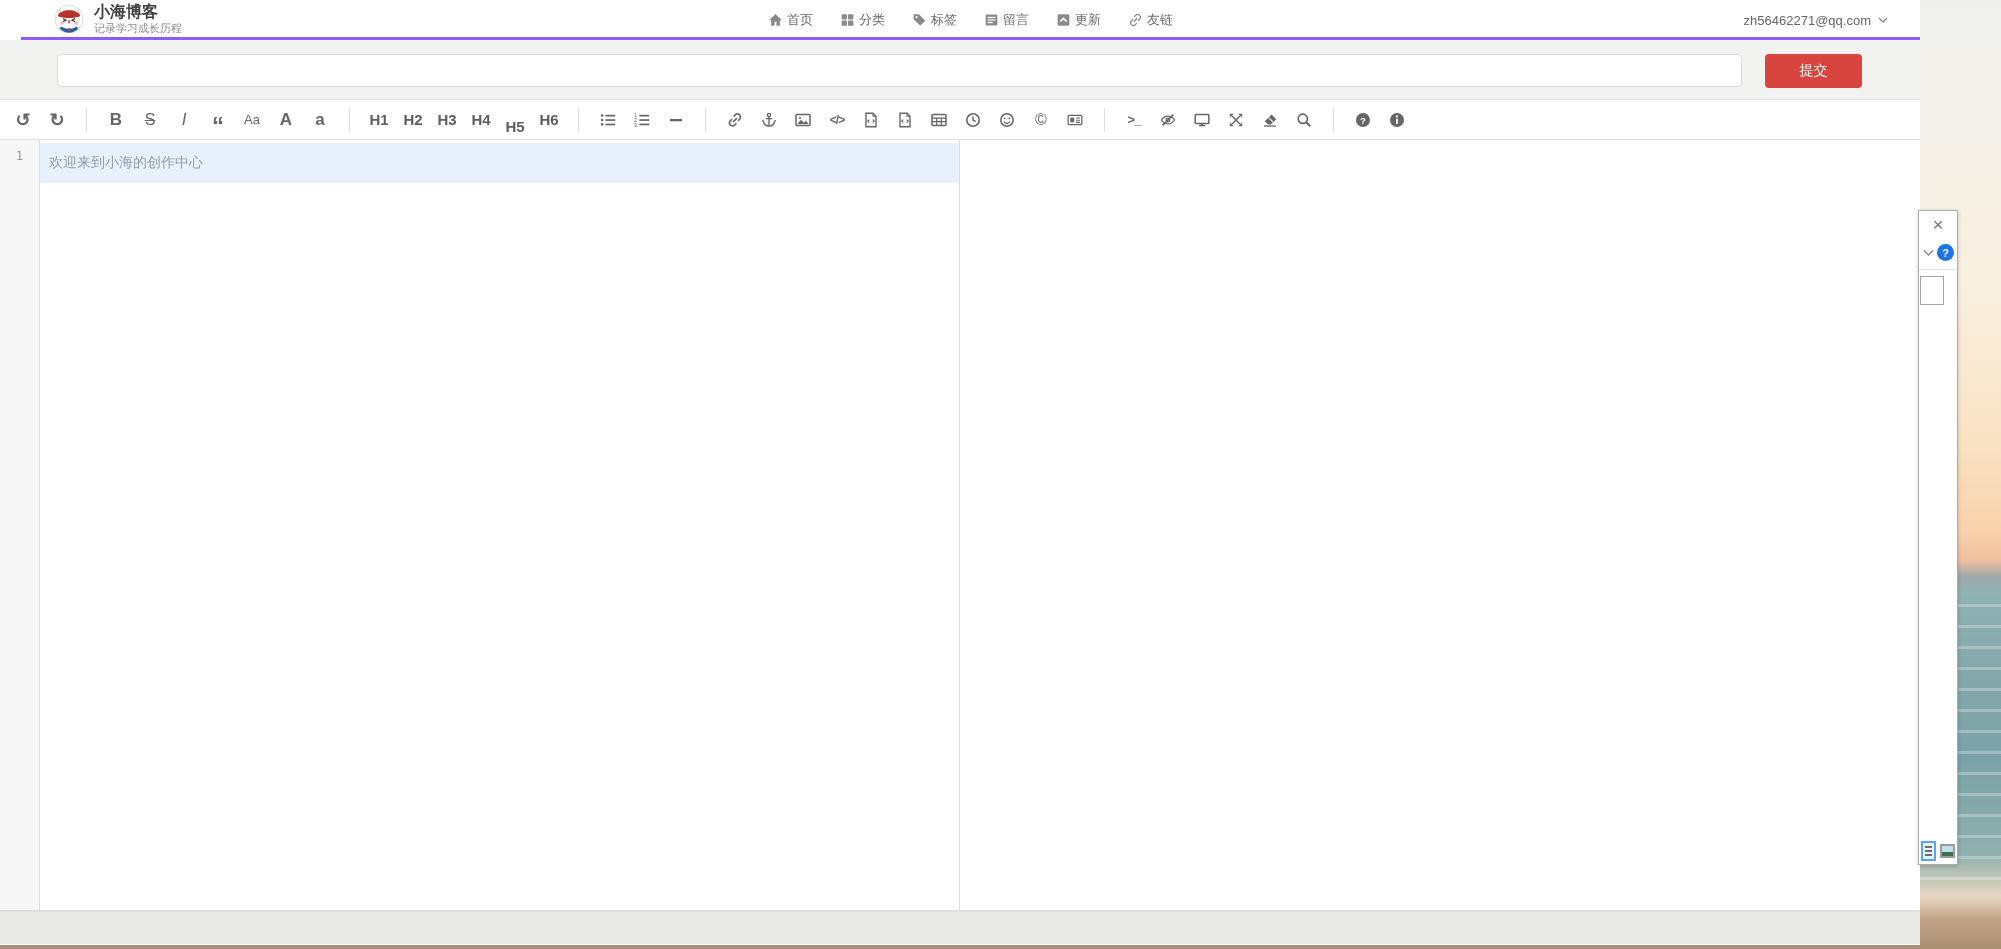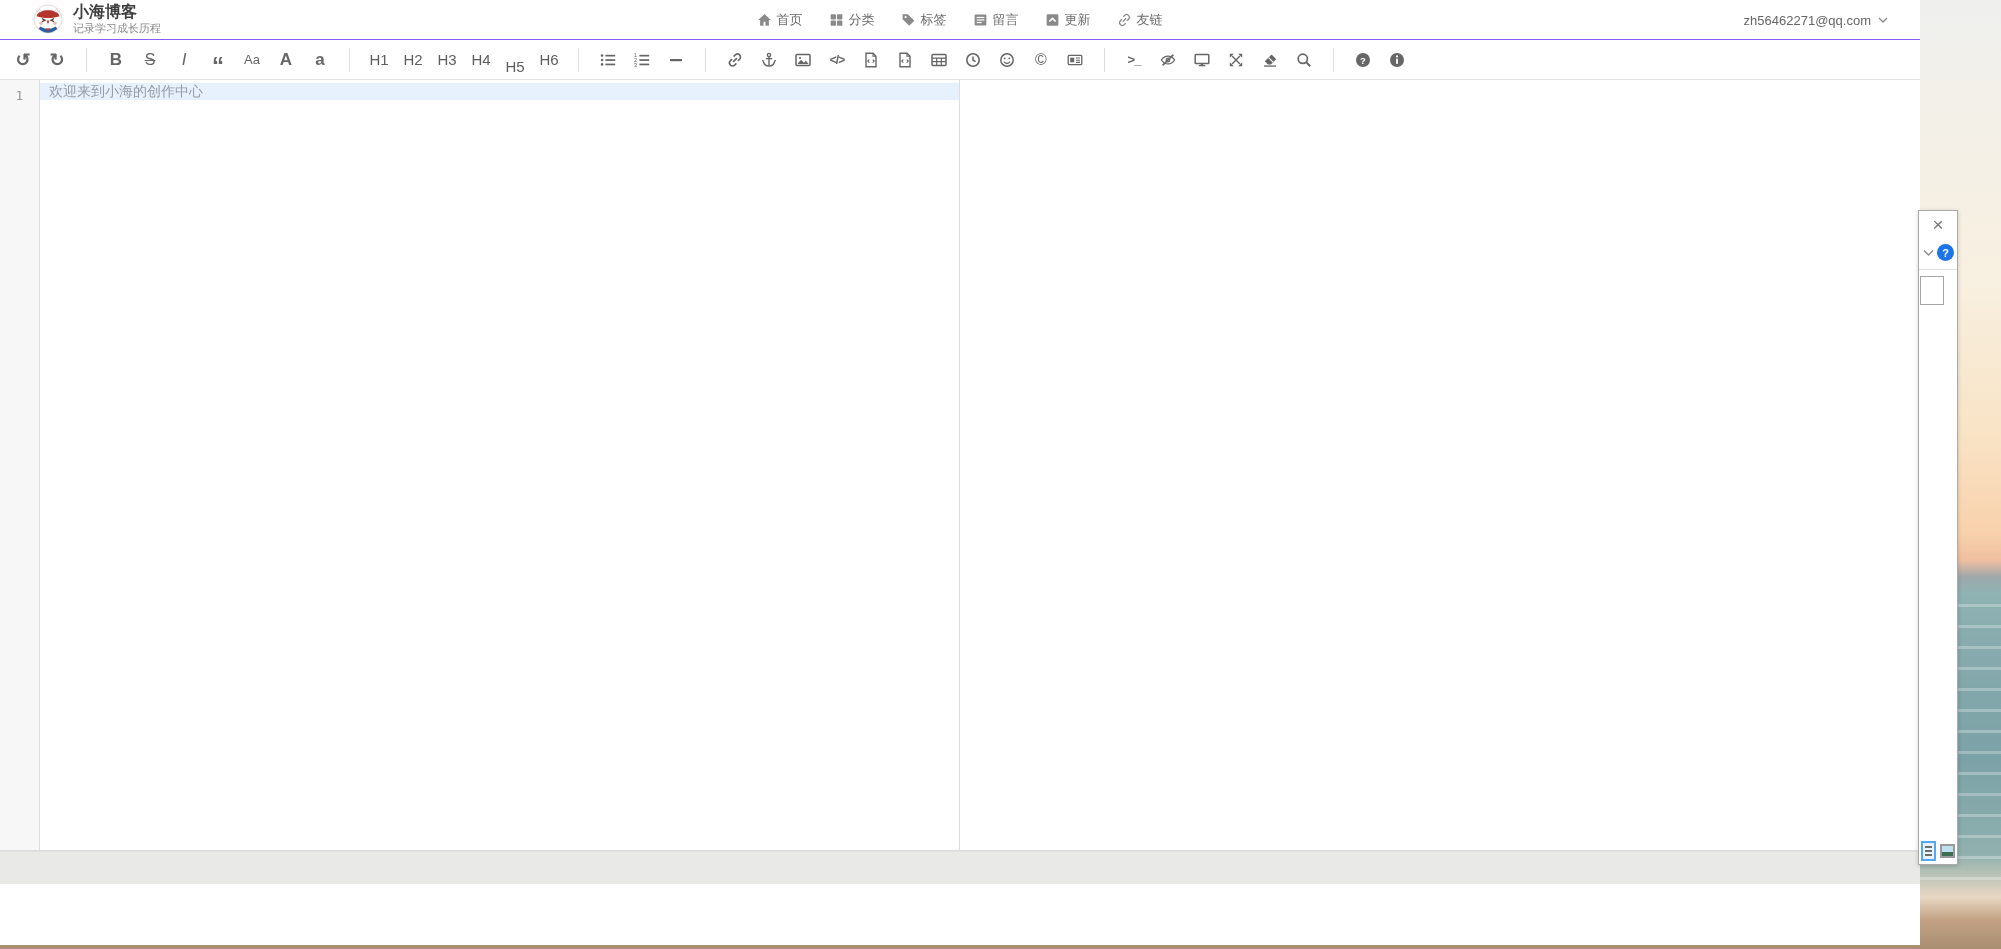--- a/index.html
+++ b/index.html
@@ -17,21 +17,21 @@
     background: repeating-linear-gradient(180deg,
       rgba(255,255,255,0) 0 9px, rgba(255,255,255,.5) 9px 12px,
       rgba(255,255,255,0) 12px 21px);
     opacity: .55;
   }
   .page {
     position: absolute; left: 0; top: 0; width: 1920px; height: 945px;
     background: #fff;
   }
   
-  .site-header { height: 40px; background: #fff; border-bottom: 1px solid #8b5cf6; position: relative; }
+  .site-header { height: 40px; background: #fff; border-bottom: 3px solid #8b5cf6; position: relative; margin-left: 21px; }
   .brand { position: absolute; left: 33px; top: 3px; display: flex; align-items: center; gap: 10px; }
   .logo { width: 30px; height: 30px; display: block; }
   .brand-text { line-height: 1.15; }
   .site-title { font-size: 16px; font-weight: bold; color: #3f3f3f; }
   .site-subtitle { font-size: 11px; color: #8a8a8a; margin-top: 1px; }
   .main-nav { position: absolute; left: 50%; transform: translateX(-50%); top: 0; height: 40px; display: flex; align-items: center; gap: 27px; }
   .nav-item { display: flex; align-items: center; gap: 5px; color: #6b6b6b; font-size: 13px; cursor: pointer; white-space: nowrap; }
   .nav-ic { width: 14px; height: 14px; display: inline-flex; }
   .nav-ic svg { width: 14px; height: 14px; }
   .account { position: absolute; right: 32px; top: 0; height: 40px; display: flex; align-items: center; gap: 7px; color: #666; font-size: 13px; cursor: pointer; }
@@ -46,31 +46,31 @@
   .tb-btn svg { width: 16px; height: 16px; }
   .tb-sep { width: 1px; height: 24px; background: #ddd; margin: 0 10px; flex: none; }
   .t-arrow { font-size: 18px; font-weight: bold; }
   .t-bold { font-family: "Liberation Serif", serif; font-weight: bold; font-size: 17px; }
   .t-del { font-family: "Liberation Serif", serif; font-size: 16px; text-decoration: line-through; }
   .t-italic { font-family: "Liberation Serif", serif; font-style: italic; font-size: 17px; }
   .t-quote { font-family: "Liberation Serif", serif; font-weight: bold; font-size: 24px; line-height: 8px; padding-top: 12px; }
   .t-ucwords { font-size: 13px; }
   .t-ucase { font-family: "Liberation Serif", serif; font-weight: bold; font-size: 17px; }
   .t-lcase { font-weight: bold; font-size: 17px; }
-  .t-h { font-weight: normal; font-size: 15px; color: #5e5e5e; }
+  .t-h { font-weight: bold; font-size: 15px; color: #5e5e5e; }
   .t-code { font-weight: bold; font-size: 12px; letter-spacing: -1px; }
   .t-entities { font-size: 16px; }
   .t-goto { font-family: "DejaVu Sans Mono", monospace; font-weight: bold; font-size: 13px; letter-spacing: -1px; }
   
   .editor { height: 771px; display: flex; border-bottom: 1px solid #ddd; background: #fff; }
   .code-pane { width: 960px; flex: none; display: flex; border-right: 1px solid #ddd; }
   .gutter { width: 40px; flex: none; background: #f7f7f7; border-right: 1px solid #ddd; padding-top: 3px; }
   .line-no { color: #999; font-size: 13px; line-height: 26px; text-align: center; font-family: "DejaVu Sans Mono", monospace; }
   .code-area { flex: 1; padding-top: 3px; }
-  .active-line { height: 17px; background: #e7f1fd; display: flex; align-items: center; padding-left: 9px; }
+  .active-line { height: 40px; background: #e7f1fd; display: flex; align-items: center; padding-left: 9px; }
   .placeholder-text { color: #959ba3; font-size: 14px; }
   .preview-pane { flex: 1; background: #fff; }
   
   .page-footer { height: 33px; background: #e9e9e7; border-top: 1px solid #e0e0e0; }
   
   .ext-panel { position: absolute; left: 1918px; top: 210px; width: 40px; height: 655px; background: #fff; border: 1px solid #ababab; box-shadow: 0 1px 4px rgba(0,0,0,.18); }
   .panel-close { display: block; margin: 4px auto 0; width: 20px; height: 20px; color: #777; font-size: 19px; line-height: 20px; text-align: center; cursor: pointer; font-weight: 300; }
   .panel-row { display: flex; align-items: center; justify-content: space-between; padding: 9px 3px 8px 4px; border-bottom: 1px solid #e0e0e0; }
   .panel-chevron svg { width: 11px; height: 8px; display: block; }
   .help-badge { width: 17px; height: 17px; border-radius: 50%; background: #1b74e8; color: #fff; font-size: 11px; font-weight: bold; display: flex; align-items: center; justify-content: center; cursor: pointer; }
@@ -170,20 +170,24 @@
     <div class="account">
       <span>zh56462271@qq.com</span>
       <span class="chev">
         <svg viewBox="0 0 10 7">
             <path d="M1 1l4 4 4-4" fill="none" stroke="#888" stroke-width="1.3"></path>
           </svg>
       </span>
     </div>
   </header>
 
+  <div class="title-row">
+    <input class="title-input" type="text" value="" style="">
+    <button class="submit-btn">提交</button>
+  </div>
 
   <div class="toolbar" id="toolbar">
       <button class="tb-btn t-arrow" style="border: none; background: transparent; font-family: inherit;">
         <span>↺</span>
       </button>
       <button class="tb-btn t-arrow" style="border: none; background: transparent; font-family: inherit;">
         <span>↻</span>
       </button>
       <div class="tb-sep"></div>
       <button class="tb-btn t-bold" style="border: none; background: transparent; font-family: inherit;">

